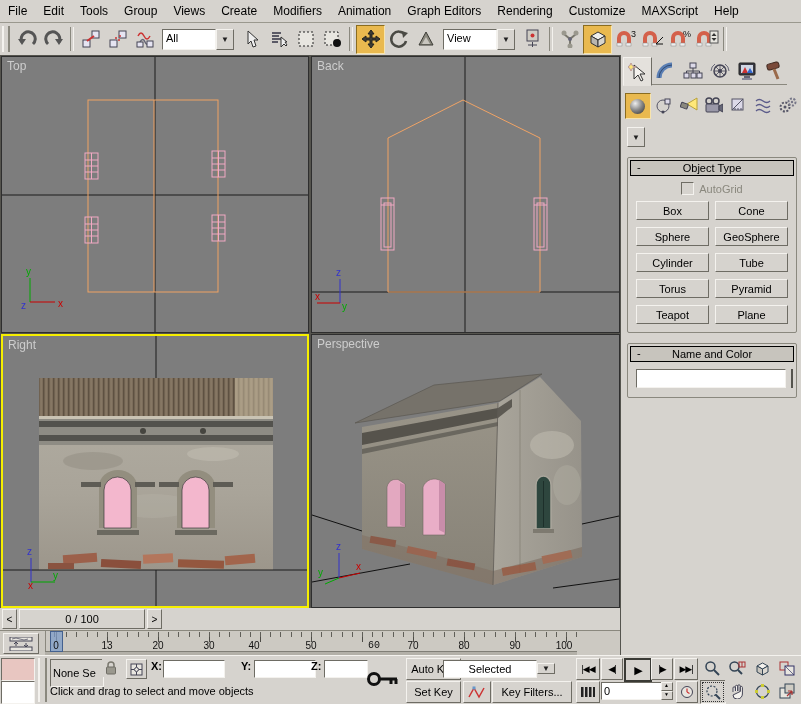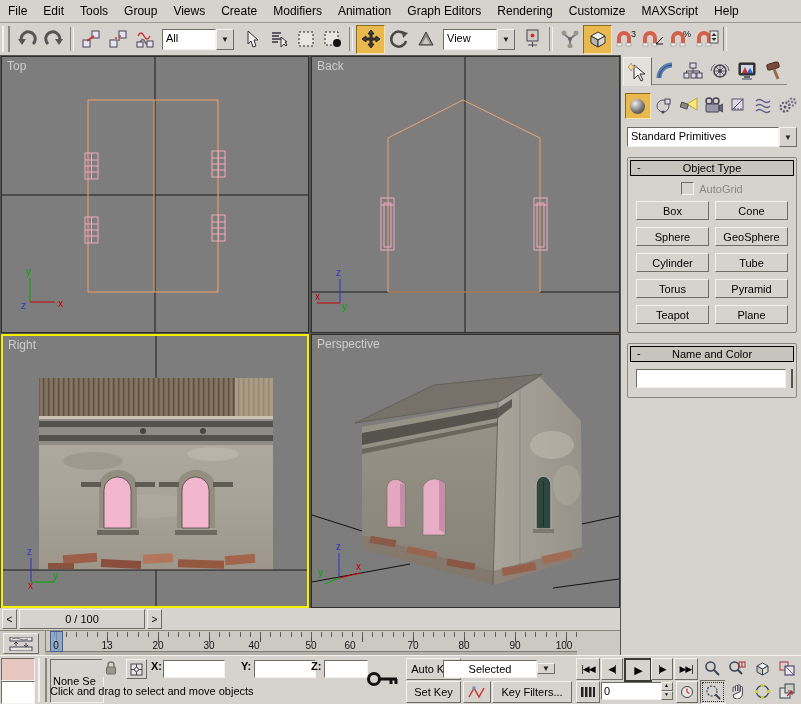--- a/index.html
+++ b/index.html
@@ -75,21 +75,21 @@
              border:1px solid #44618f;z-index:2;}
   #tb-range{position:absolute;left:45px;right:43px;bottom:0;height:4px;background:#b3b0a8;border-top:1px solid #807e76;}
   
   #statusbar{position:absolute;left:0;top:655px;width:801px;height:49px;background:#d6d3ce;border-top:1px solid #f4f2ee;}
   .sb{position:absolute;display:flex;align-items:center;justify-content:center;font-size:11px;}
   #listener-pink{left:1px;top:2px;width:32px;height:21px;background:#e8c6c1;border:1px solid;border-color:#6e6c64 #f4f2ee #f4f2ee #6e6c64;}
   #listener-white{left:1px;top:25px;width:32px;height:21px;background:#fff;border:1px solid;border-color:#6e6c64 #f4f2ee #f4f2ee #6e6c64;}
   #sb-split{left:38px;top:2px;width:5px;height:44px;border-left:2px solid #f4f2ee;border-right:2px solid #8a887e;}
   #sel-lock-text{left:50px;top:3px;width:48px;height:18px;background:#d6d3ce;
      border:1px solid;border-color:#6e6c64 #f4f2ee #f4f2ee #6e6c64;justify-content:flex-start;
-     padding:12px 2px;overflow:hidden;white-space:nowrap;}
+     padding:4px 2px;overflow:hidden;white-space:nowrap;}
   .xyz-label{font-weight:bold;}
   .xyz-field{height:16px;width:56px;background:#fff;border:1px solid;border-color:#6e6c64 #f4f2ee #f4f2ee #6e6c64;
      font-size:11px;padding:0 2px;font-family:"Liberation Sans",sans-serif;}
   #prompt{left:50px;top:29px;font-size:11px;}
   .kbtn{background:#d6d3ce;border:1px solid;border-color:#f4f2ee #6e6c64 #6e6c64 #f4f2ee;}
   .pb{width:22px;height:20px;font-size:9px;letter-spacing:-1px;}
   .navb{width:24px;height:22px;}
 </style>
 </head>
 <body>
@@ -544,21 +544,20 @@
     <span class="cp-cat">
       <svg width="18" height="17">
           <circle cx="6" cy="10" r="4.5" fill="none" stroke="#556" stroke-width="2" stroke-dasharray="2,1.5"></circle>
           <circle cx="6" cy="10" r="1.5" fill="#556"></circle>
           <circle cx="13" cy="5" r="3.5" fill="none" stroke="#778" stroke-width="2" stroke-dasharray="2,1.5"></circle>
           <circle cx="13" cy="5" r="1.2" fill="#778"></circle>
         </svg>
       </span>
   </div>
   <div class="cp-combo combo">
-    <span class="cval">Standard Primitives</span>
     <span class="carr">▼</span>
   </div>
 
   <div class="rollout">
     <div class="ro-head">
       <span class="ro-min">-</span>
       <span>Object Type</span>
     </div>
     <div class="autogrid">
       <span class="cb"></span>
@@ -608,21 +607,21 @@
   <div id="ruler">
     <div class="ticks-major"></div>
     <div class="ticks-minor"></div>
     <div id="tb-handle"></div>
     <span class="rnum" style="left:10px;">0</span>
     <span class="rnum" style="left:61px;">13</span>
     <span class="rnum" style="left:112px;">20</span>
     <span class="rnum" style="left:163px;">30</span>
     <span class="rnum" style="left:208px;">40</span>
     <span class="rnum" style="left:265px;">50</span>
-    <span class="rnum" style="left:304px;">60</span>
+    <span class="rnum" style="left:328px;font-family:Liberation Mono, monospace;">60</span>
     <span class="rnum" style="left:367px;">70</span>
     <span class="rnum" style="left:418px;">80</span>
     <span class="rnum" style="left:469px;">90</span>
     <span class="rnum" style="left:518px;">100</span>
   </div>
   <div id="tb-range"></div>
 </div>
 
 <div id="statusbar">
   <span class="sb" id="listener-pink"></span>

